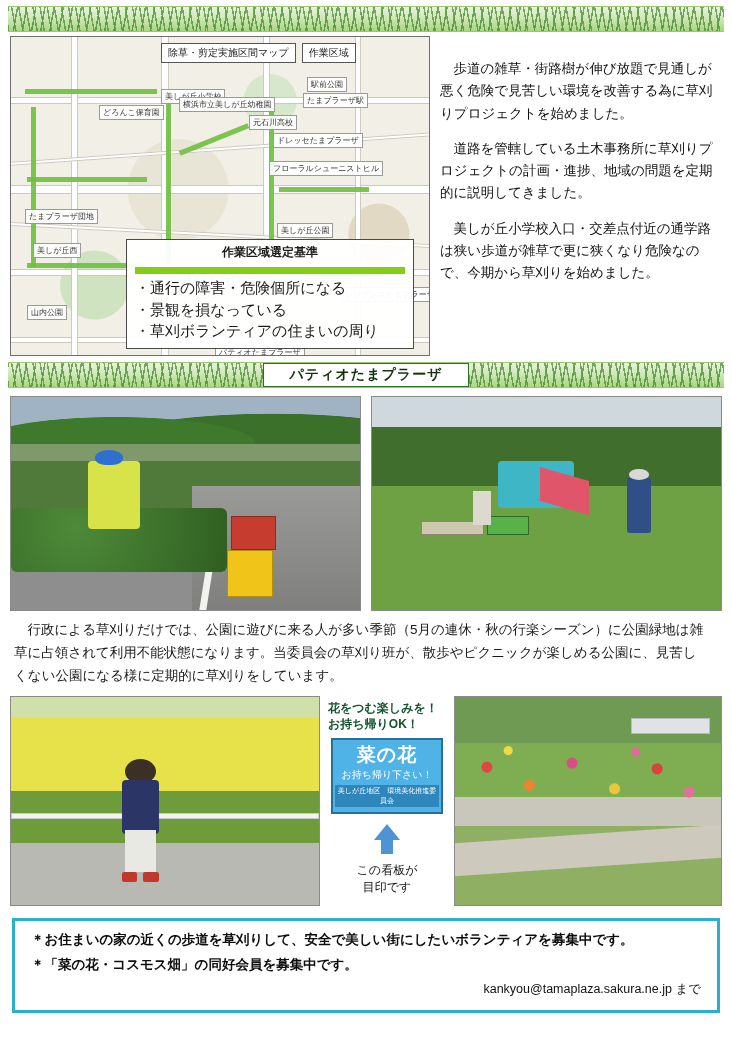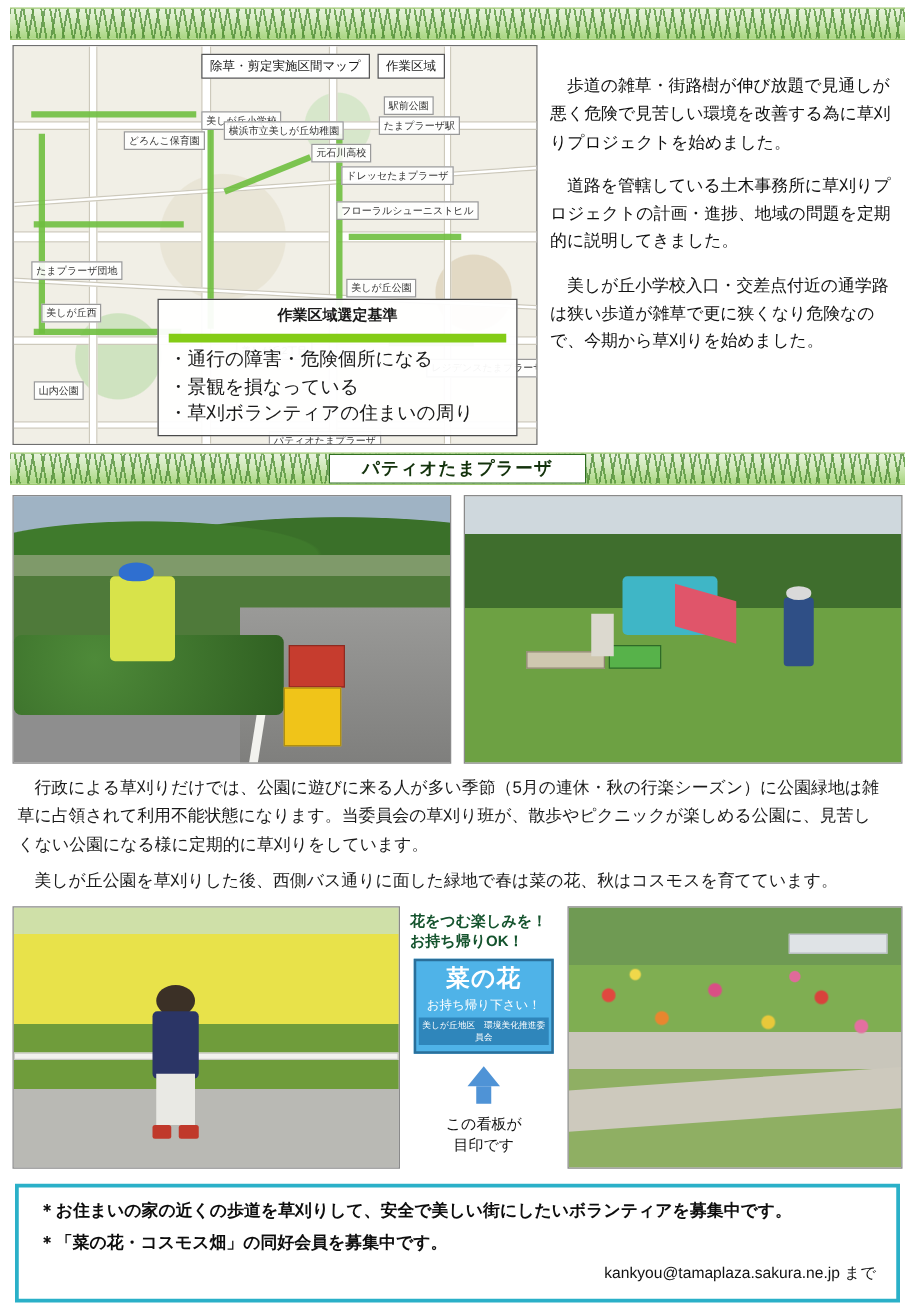--- a/index.html
+++ b/index.html
@@ -476,21 +476,20 @@
     <div class="bench"></div>
     <div class="mower"></div>
     <div class="person-a"></div>
     <div class="person-b"></div>
     <div class="cap"></div>
   </div>
 </div>
 
 <div class="caption">
   <p class="indent">行政による草刈りだけでは、公園に遊びに来る人が多い季節（5月の連休・秋の行楽シーズン）に公園緑地は雑草に占領されて利用不能状態になります。当委員会の草刈り班が、散歩やピクニックが楽しめる公園に、見苦しくない公園になる様に定期的に草刈りをしています。</p>
-  <p class="indent">美しが丘公園を草刈りした後、西側バス通りに面した緑地で春は菜の花、秋はコスモスを育てています。</p>
 </div>
 
 <div class="bottom-row">
 
   <div class="p3">
     <div class="rail"></div>
     <div class="child-head"></div>
     <div class="child-body"></div>
     <div class="child-legs"></div>
     <div class="shoe" style="left:36%"></div>

